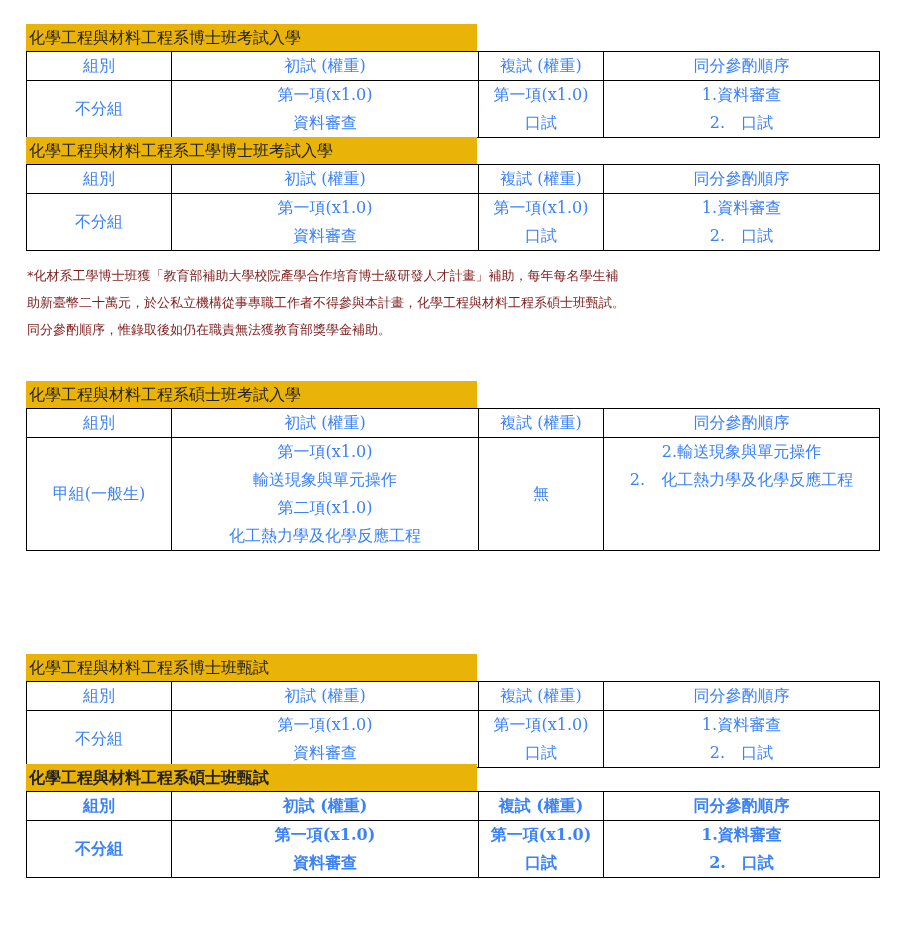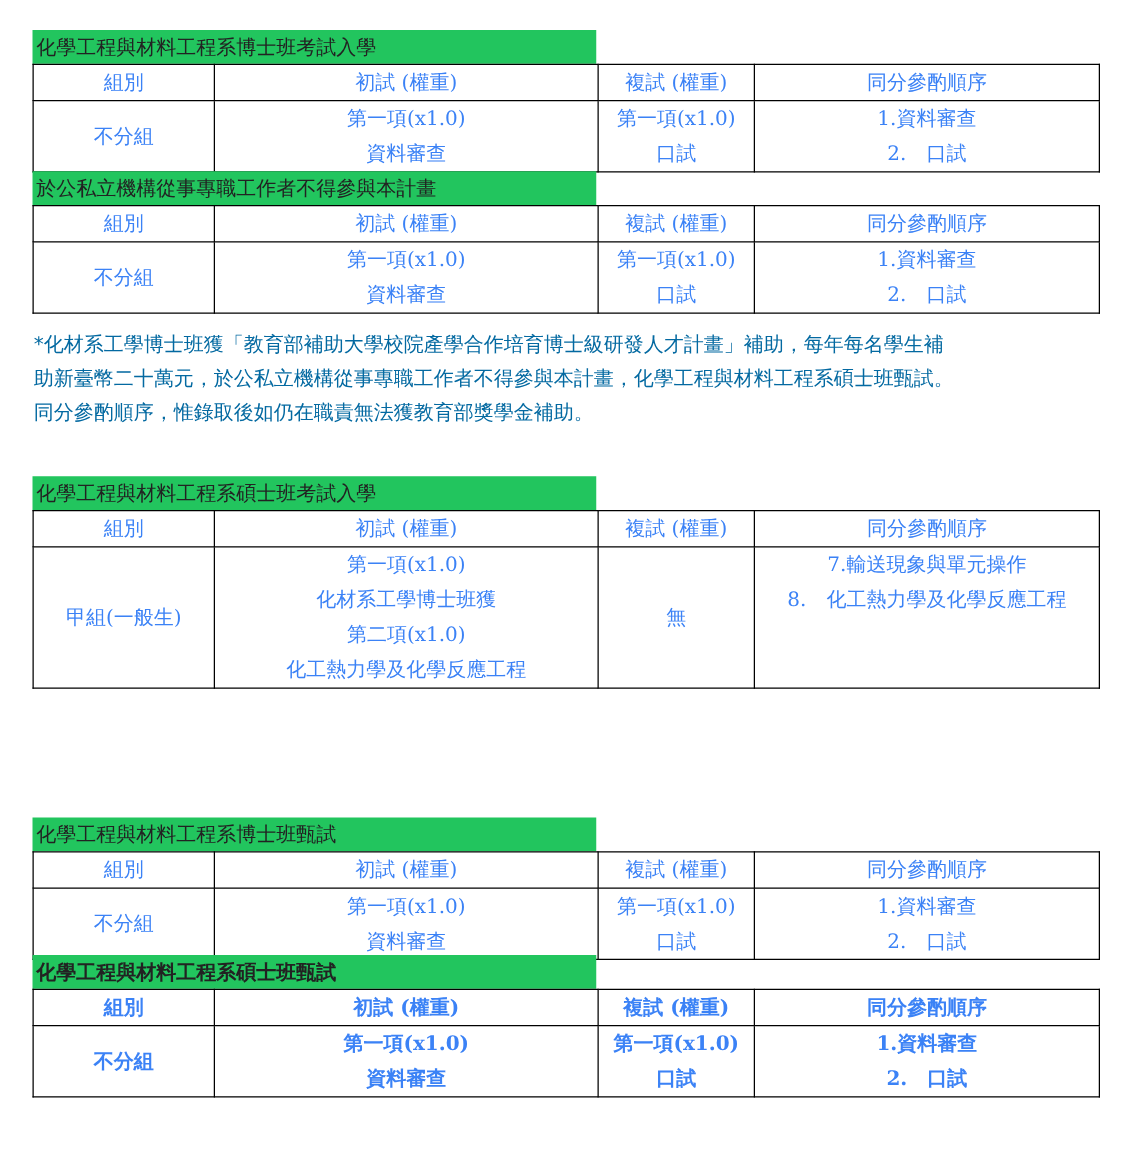--- a/index.html
+++ b/index.html
@@ -14,21 +14,21 @@
     font-family: "DejaVu Serif", "Liberation Serif", serif;
     color: #222222;
     overflow: hidden;
   }
   .section {
     position: absolute;
     left: 26px;
     width: 853px;
   }
   .title-band {
-    background: #22c55e;
+    background: #eab308;
     width: 451px;
     height: 27px;
     line-height: 27px;
     font-size: 16px;
     padding-left: 3px;
     box-sizing: border-box;
     white-space: nowrap;
     overflow: hidden;
     color: #222;
   }
@@ -53,23 +53,23 @@
   .hdr td { height: 27px; }
   .line { display: block; white-space: nowrap; }
   .tie-item { display: block; white-space: nowrap; }
   .top { vertical-align: top !important; }
   .note {
     position: absolute;
     left: 27px;
     top: 262px;
     width: 850px;
     font-family: "DejaVu Sans", "Liberation Sans", sans-serif;
-    font-size: 16px;
+    font-size: 13px;
     line-height: 27px;
-    color: #0369a1;
+    color: #7f1d1d;
   }
 </style>
 </head>
 <body>
 
 <div class="section" style="top:24px;">
   <div class="title-band">化學工程與材料工程系博士班考試入學</div>
   <table class="grid">
     <colgroup>
         <col class="c1">
@@ -97,21 +97,21 @@
       <td>
         <span class="tie-item">1.資料審查</span>
         <span class="tie-item">2.　口試</span>
       </td>
     </tr>
   </tbody>
     </table>
 </div>
 
 <div class="section" style="top:137px;">
-  <div class="title-band">於公私立機構從事專職工作者不得參與本計畫</div>
+  <div class="title-band">化學工程與材料工程系工學博士班考試入學</div>
   <table class="grid">
     <colgroup>
         <col class="c1">
         <col class="c2">
         <col class="c3">
         <col class="c4">
       </colgroup>
     <tbody>
         <tr class="hdr">
       <td>組別</td>
@@ -157,30 +157,30 @@
         <tr class="hdr">
       <td>組別</td>
       <td>初試 (權重)</td>
       <td>複試 (權重)</td>
       <td>同分參酌順序</td>
     </tr>
     <tr>
       <td>甲組(一般生)</td>
       <td>
         <span class="line">第一項(x1.0)</span>
-        <span class="line">化材系工學博士班獲</span>
+        <span class="line">輸送現象與單元操作</span>
         <span class="line">第二項(x1.0)</span>
         <span class="line">化工熱力學及化學反應工程</span>
       </td>
       <td>
         <span class="line">無</span>
       </td>
       <td class="top">
-        <span class="tie-item">7.輸送現象與單元操作</span>
-        <span class="tie-item">8.　化工熱力學及化學反應工程</span>
+        <span class="tie-item">2.輸送現象與單元操作</span>
+        <span class="tie-item">2.　化工熱力學及化學反應工程</span>
       </td>
     </tr>
   </tbody>
     </table>
 </div>
 
 <div class="section" style="top:654px;">
   <div class="title-band">化學工程與材料工程系博士班甄試</div>
   <table class="grid">
     <colgroup>

